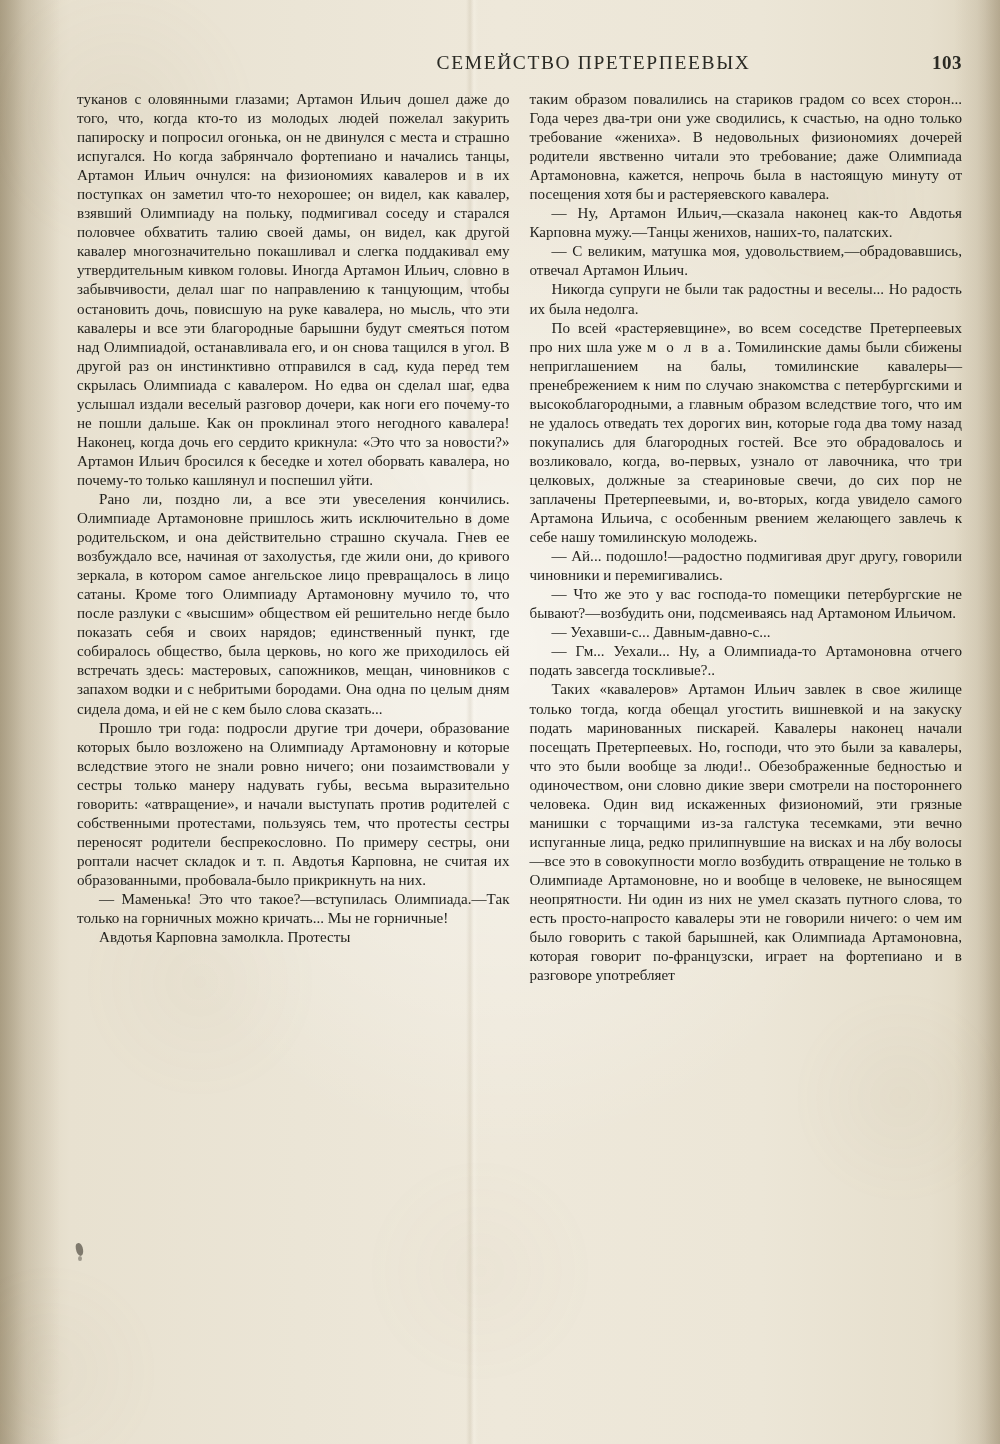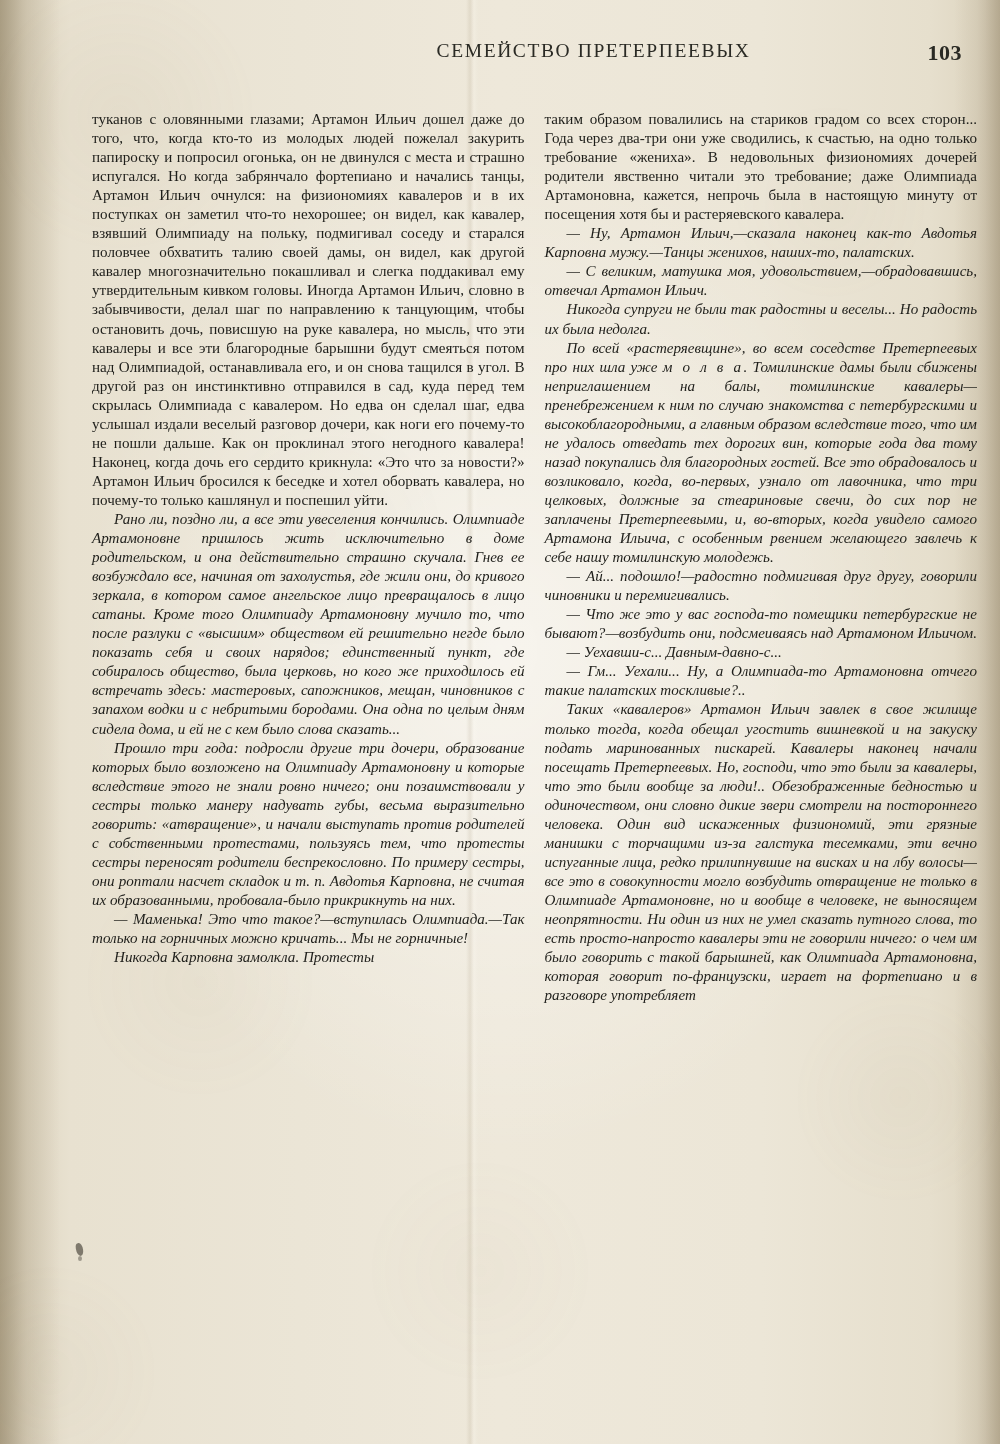--- a/index.html
+++ b/index.html
@@ -51,68 +51,66 @@
     background: linear-gradient(270deg, rgba(120,104,74,0.34) 0%, rgba(120,104,74,0.10) 50%, rgba(120,104,74,0.0) 100%);
   }
 
   header.running-head {
     position: absolute;
     left: 85px;
     right: 30px;
     top: 40px;
     height: 34px;
     display: flex;
-    align-items: flex-start;
+    align-items: flex-end;
     font-family: Liberation Serif, serif;
   }
   .head-title {
     flex: 1;
     text-align: center;
     font-size: 19.5px;
     letter-spacing: 1.6px;
     font-weight: 400;
     color: #2a2a24;
     padding-left: 210px;
     white-space: nowrap;
   }
   .folio {
-    font-size: 22px;
+    font-size: 19px;
     font-weight: 700;
     color: #2a2a24;
     letter-spacing: 0.5px;
     width: 70px;
     text-align: right;
     padding-right: 8px;
   }
 
   #columns {
     position: absolute;
-    left: 92px;
+    left: 77px;
     top: 90px;
     width: 885px;
     display: flex;
     gap: 20px;
-    margin-top: 20px;
   }
   .column {
     width: 433px;
     font-size: 15.1px;
     line-height: 19.05px;
     text-align: justify;
     text-justify: inter-word;
     color: #1e1e1a;
     hyphens: none;
   }
   .column p {
     margin: 0;
     text-indent: 0;
   }
   .column p.indent {
     text-indent: 22px;
-    font-style: italic;
   }
   .sp {
     letter-spacing: 2.4px;
   }
 
   
   #margin-smudge {
     position: absolute;
     left: 76px;
     top: 1243px;
@@ -158,32 +156,32 @@
     <div class="head-title">СЕМЕЙСТВО ПРЕТЕРПЕЕВЫХ</div>
     <div class="folio">103</div>
   </header>
 
   <div id="columns">
     <div class="column" id="col-left">
         <p>туканов с оловянными глазами; Артамон Ильич дошел даже до того, что, когда кто-то из молодых людей пожелал закурить папироску и попросил огонька, он не двинулся с места и страшно испугался. Но когда забрянчало фортепиано и начались танцы, Артамон Ильич очнулся: на физиономиях кавалеров и в их поступках он заметил что-то нехорошее; он видел, как кавалер, взявший Олимпиаду на польку, подмигивал соседу и старался половчее обхватить талию своей дамы, он видел, как другой кавалер многозначительно покашливал и слегка поддакивал ему утвердительным кивком головы. Иногда Артамон Ильич, словно в забывчивости, делал шаг по направлению к танцующим, чтобы остановить дочь, повисшую на руке кавалера, но мысль, что эти кавалеры и все эти благородные барышни будут смеяться потом над Олимпиадой, останавливала его, и он снова тащился в угол. В другой раз он инстинктивно отправился в сад, куда перед тем скрылась Олимпиада с кавалером. Но едва он сделал шаг, едва услышал издали веселый разговор дочери, как ноги его почему-то не пошли дальше. Как он проклинал этого негодного кавалера! Наконец, когда дочь его сердито крикнула: «Это что за новости?» Артамон Ильич бросился к беседке и хотел оборвать кавалера, но почему-то только кашлянул и поспешил уйти.</p>
         <p class="indent">Рано ли, поздно ли, а все эти увеселения кончились. Олимпиаде Артамоновне пришлось жить исключительно в доме родительском, и она действительно страшно скучала. Гнев ее возбуждало все, начиная от захолустья, где жили они, до кривого зеркала, в котором самое ангельское лицо превращалось в лицо сатаны. Кроме того Олимпиаду Артамоновну мучило то, что после разлуки с «высшим» обществом ей решительно негде было показать себя и своих нарядов; единственный пункт, где собиралось общество, была церковь, но кого же приходилось ей встречать здесь: мастеровых, сапожников, мещан, чиновников с запахом водки и с небритыми бородами. Она одна по целым дням сидела дома, и ей не с кем было слова сказать...</p>
         <p class="indent">Прошло три года: подросли другие три дочери, образование которых было возложено на Олимпиаду Артамоновну и которые вследствие этого не знали ровно ничего; они позаимствовали у сестры только манеру надувать губы, весьма выразительно говорить: «атвращение», и начали выступать против родителей с собственными протестами, пользуясь тем, что протесты сестры переносят родители беспрекословно. По примеру сестры, они роптали насчет складок и т. п. Авдотья Карповна, не считая их образованными, пробовала-было прикрикнуть на них.</p>
         <p class="indent">— Маменька! Это что такое?—вступилась Олимпиада.—Так только на горничных можно кричать... Мы не горничные!</p>
-        <p class="indent">Никогда Карповна замолкла. Протесты</p>
+        <p class="indent">Авдотья Карповна замолкла. Протесты</p>
       </div>
     <div class="column" id="col-right">
         <p>таким образом повалились на стариков градом со всех сторон... Года через два-три они уже сводились, к счастью, на одно только требование «жениха». В недовольных физиономиях дочерей родители явственно читали это требование; даже Олимпиада Артамоновна, кажется, непрочь была в настоящую минуту от посещения хотя бы и растеряевского кавалера.</p>
         <p class="indent">— Ну, Артамон Ильич,—сказала наконец как-то Авдотья Карповна мужу.—Танцы женихов, наших-то, палатских.</p>
         <p class="indent">— С великим, матушка моя, удовольствием,—обрадовавшись, отвечал Артамон Ильич.</p>
         <p class="indent">Никогда супруги не были так радостны и веселы... Но радость их была недолга.</p>
         <p class="indent"><span>По всей «растеряевщине», во всем соседстве Претерпеевых про них шла уже </span><span class="sp">м о л в а</span><span>. Томилинские дамы были сбижены неприглашением на балы, томилинские кавалеры—пренебрежением к ним по случаю знакомства с петербургскими и высокоблагородными, а главным образом вследствие того, что им не удалось отведать тех дорогих вин, которые года два тому назад покупались для благородных гостей. Все это обрадовалось и возликовало, когда, во-первых, узнало от лавочника, что три целковых, должные за стеариновые свечи, до сих пор не заплачены Претерпеевыми, и, во-вторых, когда увидело самого Артамона Ильича, с особенным рвением желающего завлечь к себе нашу томилинскую молодежь.</span></p>
         <p class="indent">— Ай... подошло!—радостно подмигивая друг другу, говорили чиновники и перемигивались.</p>
         <p class="indent">— Что же это у вас господа-то помещики петербургские не бывают?—возбудить они, подсмеиваясь над Артамоном Ильичом.</p>
         <p class="indent">— Уехавши-с... Давным-давно-с...</p>
-        <p class="indent">— Гм... Уехали... Ну, а Олимпиада-то Артамоновна отчего такие палатских тоскливые?..</p>
+        <p class="indent">— Гм... Уехали... Ну, а Олимпиада-то Артамоновна отчего подать завсегда тоскливые?..</p>
         <p class="indent">Таких «кавалеров» Артамон Ильич завлек в свое жилище только тогда, когда обещал угостить вишневкой и на закуску подать маринованных пискарей. Кавалеры наконец начали посещать Претерпеевых. Но, господи, что это были за кавалеры, что это были вообще за люди!.. Обезображенные бедностью и одиночеством, они словно дикие звери смотрели на постороннего человека. Один вид искаженных физиономий, эти грязные манишки с торчащими из-за галстука тесемками, эти вечно испуганные лица, редко прилипнувшие на висках и на лбу волосы—все это в совокупности могло возбудить отвращение не только в Олимпиаде Артамоновне, но и вообще в человеке, не выносящем неопрятности. Ни один из них не умел сказать путного слова, то есть просто-напросто кавалеры эти не говорили ничего: о чем им было говорить с такой барышней, как Олимпиада Артамоновна, которая говорит по-французски, играет на фортепиано и в разговоре употребляет</p>
       </div>
   </div>
 
   <div id="margin-smudge"></div>
   <div id="margin-smudge2"></div>
 
 </div>
 
 </body></html>

